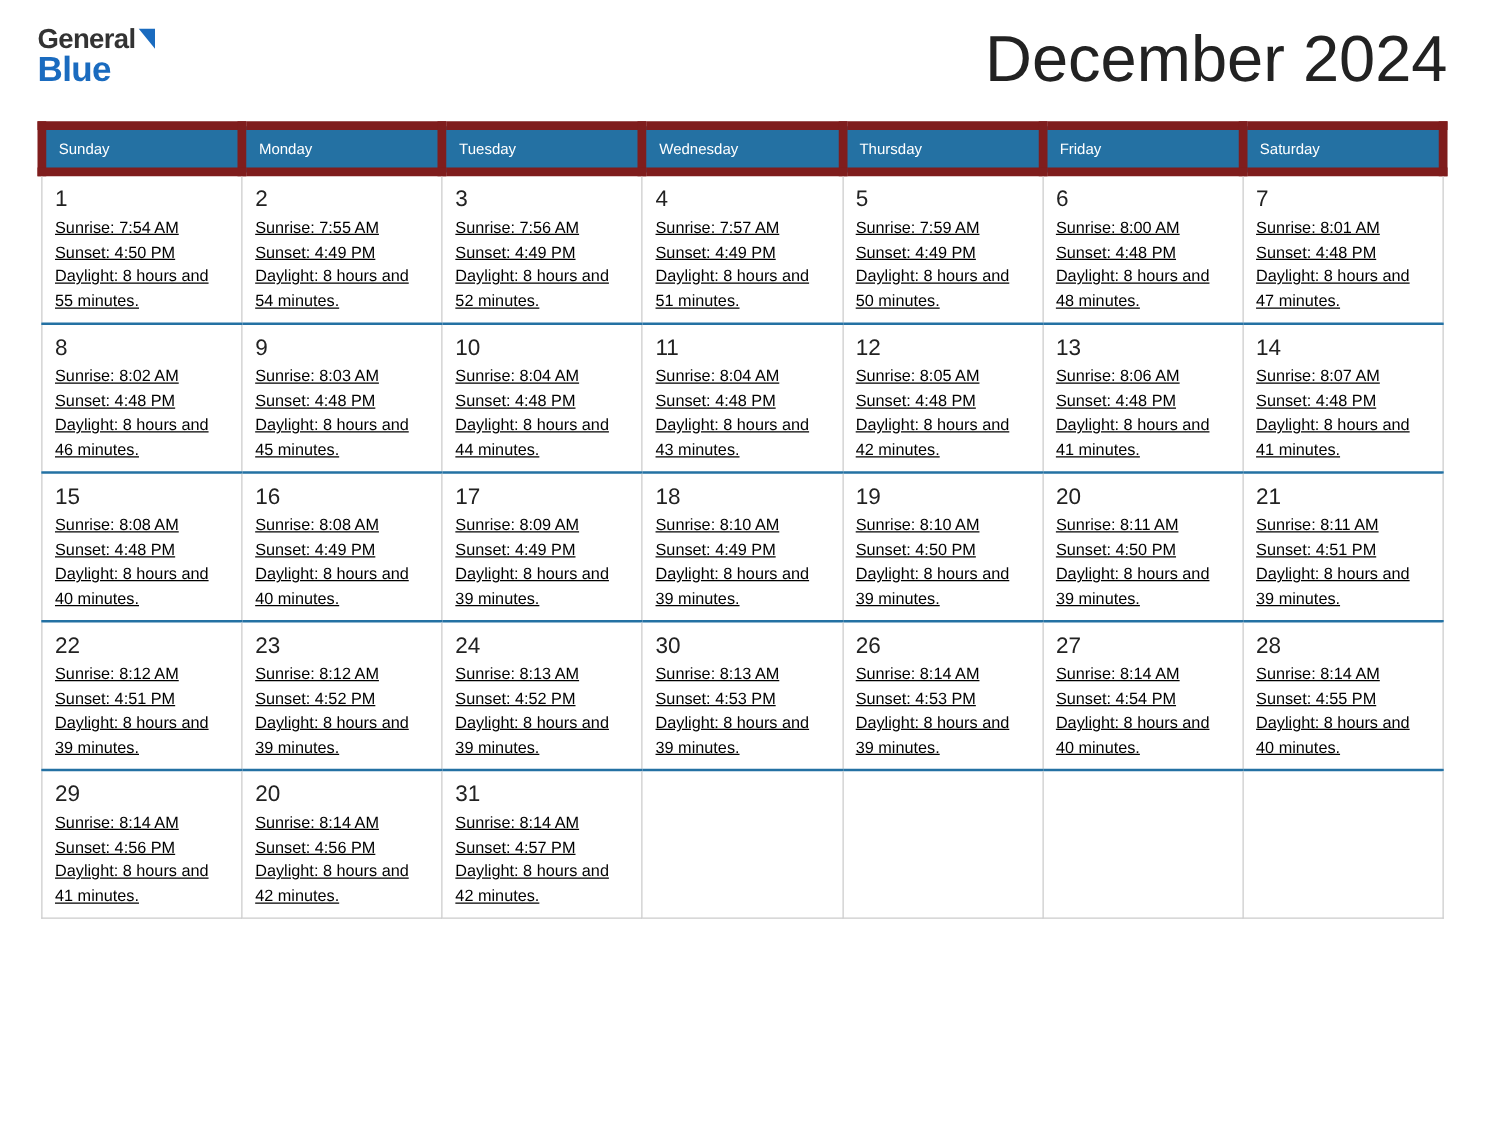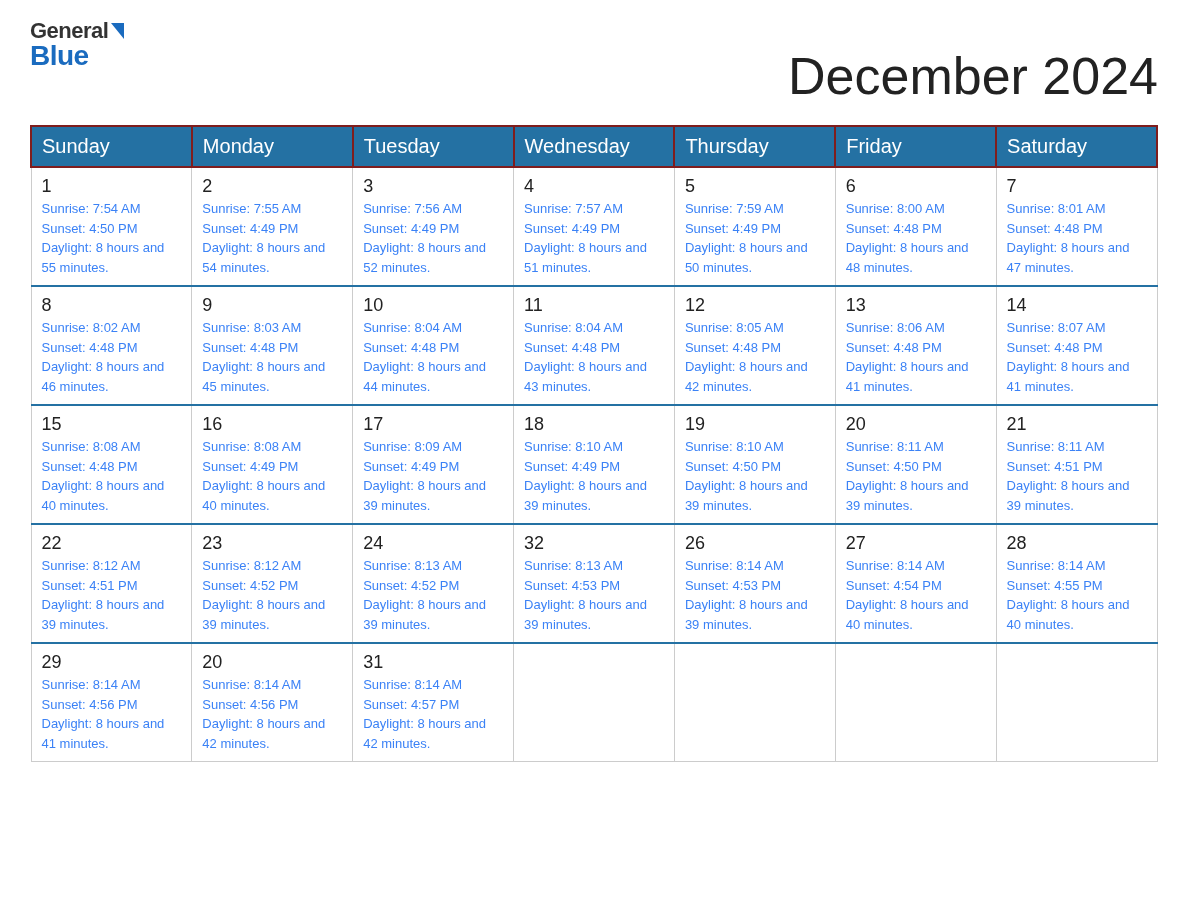--- a/index.html
+++ b/index.html
@@ -32,65 +32,65 @@
       font-weight: bold;
       color: #1a6bbf;
       letter-spacing: -0.5px;
     }
     .logo-line {
       display: flex;
       align-items: center;
     }
     .title-block {
       text-align: right;
-      margin-top: 28px;
     }
     .month-title {
       font-size: 52px;
       font-weight: normal;
       color: #222;
       line-height: 1.1;
     }
     .location {
       font-size: 22px;
       color: #444;
       margin-top: 4px;
     }
     table {
       width: 100%;
       border-collapse: collapse;
       table-layout: fixed;
     }
     th {
       background-color: #2471a3;
       color: #fff;
-      font-size: 20px;
+      font-size: 12px;
       font-weight: normal;
       padding: 8px 10px;
       text-align: left;
-      border: 2px solid #7f1d1d;
+      border: 7px solid #7f1d1d;
     }
     td {
       vertical-align: top;
       padding: 8px 10px;
       border: 1px solid #ccc;
       font-size: 13px;
       color: #222;
       height: 110px;
     }
     .day-number {
       font-size: 18px;
       font-weight: normal;
       display: block;
       margin-bottom: 2px;
     }
     .day-info {
       font-size: 13px;
       line-height: 1.5;
-      color: #3b82f6;
+      color: #000000;
+      text-decoration: underline;
     }
     td.empty {
       background: #fff;
     }
     tr td {
       border-bottom: 2px solid #2471a3;
     }
     tr:last-child td {
       border-bottom: 1px solid #ccc;
     }
@@ -223,21 +223,21 @@
       </td>
         <td>
         <span class="day-number">23</span>
         <span class="day-info">Sunrise: 8:12 AM<br>Sunset: 4:52 PM<br>Daylight: 8 hours and 39 minutes.</span>
       </td>
         <td>
         <span class="day-number">24</span>
         <span class="day-info">Sunrise: 8:13 AM<br>Sunset: 4:52 PM<br>Daylight: 8 hours and 39 minutes.</span>
       </td>
         <td>
-        <span class="day-number">32</span>
+        <span class="day-number">30</span>
         <span class="day-info">Sunrise: 8:13 AM<br>Sunset: 4:53 PM<br>Daylight: 8 hours and 39 minutes.</span>
       </td>
         <td>
         <span class="day-number">26</span>
         <span class="day-info">Sunrise: 8:14 AM<br>Sunset: 4:53 PM<br>Daylight: 8 hours and 39 minutes.</span>
       </td>
         <td>
         <span class="day-number">27</span>
         <span class="day-info">Sunrise: 8:14 AM<br>Sunset: 4:54 PM<br>Daylight: 8 hours and 40 minutes.</span>
       </td>

